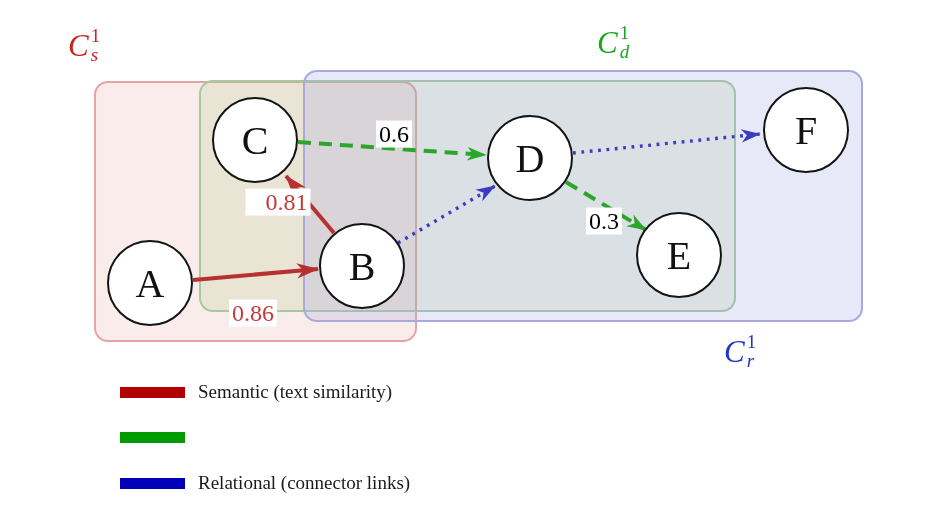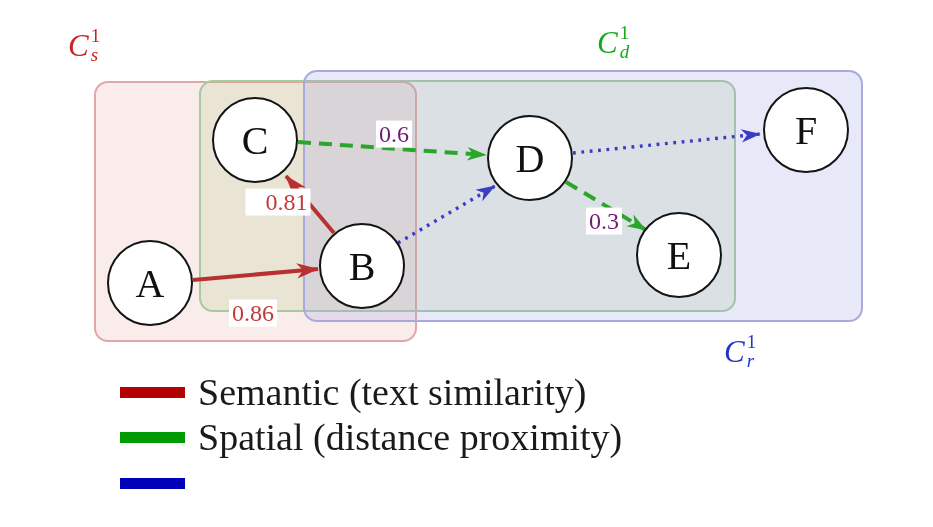--- a/index.html
+++ b/index.html
@@ -27,31 +27,31 @@
     display:flex; align-items:center; justify-content:center;
     font-size:40px; color:#111111;
   }
   
   .wlabel{
     position:absolute; transform:translate(-50%,-50%);
     background:#ffffff; padding:0 3px; font-size:24px; line-height:1.12;
     white-space:nowrap;
   }
   .w-semantic{color:#c23a3a;}
-  .w-spatial {color:#701a75;}
+  .w-spatial {color:#000000;}
   
   .rlabel{position:absolute; display:inline-flex; align-items:flex-start; line-height:1;}
   .rlabel .base{font-style:italic; font-size:31px;}
   .rlabel .stack{display:inline-flex; flex-direction:column; margin-left:2px; margin-top:-4px;
                  font-size:19px; line-height:1.0; align-items:flex-start;}
   .rlabel .sub{font-style:italic;}
   
   .legend-row{position:absolute; left:120px; height:32px; display:flex; align-items:center;}
   .legend-swatch{width:65px; height:11px; margin-right:13px; flex:0 0 auto;}
-  .legend-label{font-size:38px; color:#1a1a1a; white-space:nowrap;}
+  .legend-label{font-size:19px; color:#1a1a1a; white-space:nowrap;}
 </style>
 </head>
 <body>
 
 <div id="canvas">
 
   <div class="region" id="region-semantic"></div>
   <div class="region" id="region-spatial"></div>
   <div class="region" id="region-relational"></div>
 
@@ -120,19 +120,19 @@
       <span class="sub">r</span>
     </span>
   </div>
 
   <div class="legend-row" style="top:376px;">
     <span class="legend-swatch" style="background-color: rgb(179, 0, 0);"></span>
     <span class="legend-label">Semantic (text similarity)</span>
   </div>
   <div class="legend-row" style="top:421px;">
     <span class="legend-swatch" style="background-color: rgb(0, 155, 0);"></span>
-    <span class="legend-label">Spatial (distance proximity)</span>
   </div>
   <div class="legend-row" style="top:467px;">
     <span class="legend-swatch" style="background-color: rgb(0, 0, 184);"></span>
+    <span class="legend-label">Relational (connector links)</span>
   </div>
 
 </div>
 
 </body></html>

